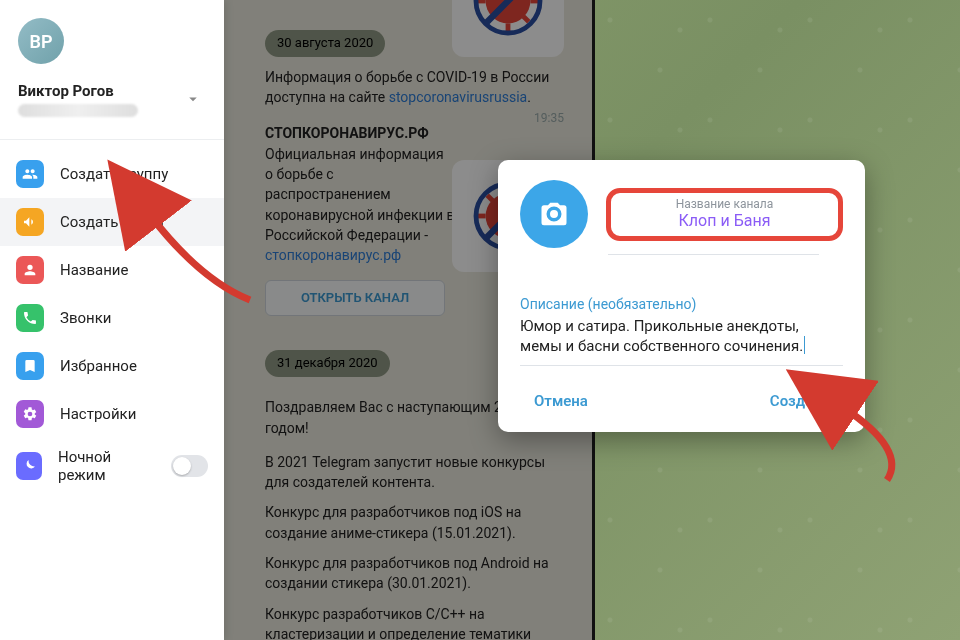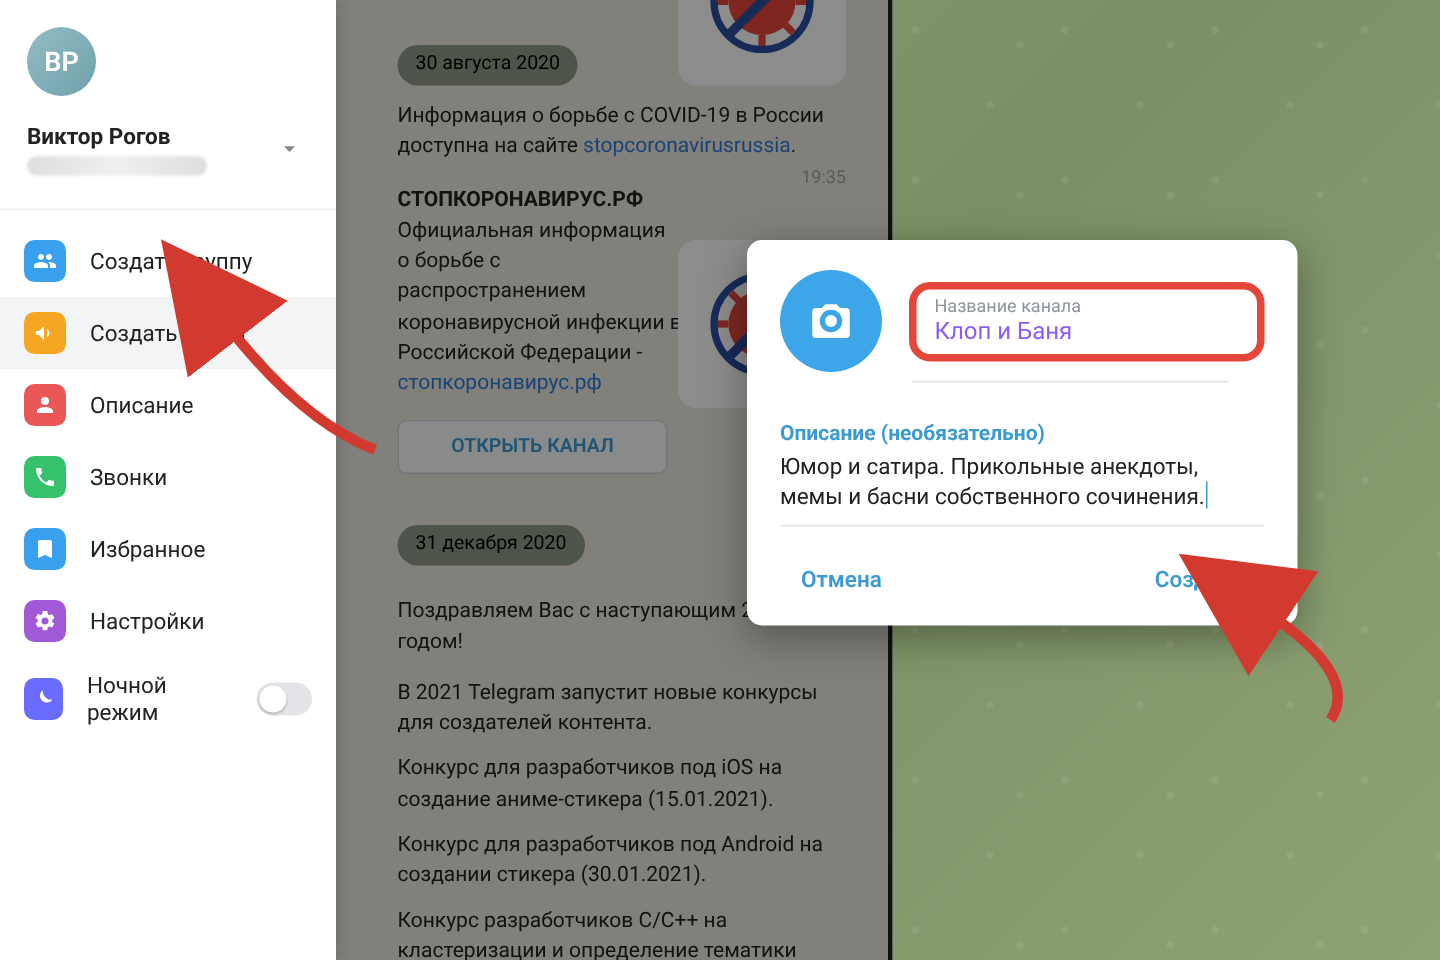--- a/index.html
+++ b/index.html
@@ -114,36 +114,36 @@
   .arrow1 svg { width:170px; height:120px; overflow:visible; }
 
   
   .dialog {
     position:absolute; z-index:30;
     left:498px; top:160px; width:367px;
     background:#fff; border-radius:10px;
     box-shadow: 0 8px 28px rgba(0,0,0,.35);
     padding:20px 22px 14px;
   }
-  .dlg-row1 { display:flex; gap:18px; align-items:center; }
+  .dlg-row1 { display:flex; gap:18px; align-items:center;text-align:center; }
   .cam-btn {
     width:68px; height:68px; border-radius:50%; background:#3ca6e8;
     display:flex; align-items:center; justify-content:center;
     color:#fff;
   }
   .cam-btn svg{width:30px;height:30px;fill:#fff;}
   .name-wrap {
     flex:1; border:5px solid #e6463a; border-radius:14px;
     padding:4px 12px 6px;
   }
   .name-wrap .lbl { font-size:12px; color:#8d949c; }
   .name-wrap .val { font-size:16px; color:#8b5cf6; }
   .name-underline { margin:6px 24px 0 88px; height:1px; background:#dfe3e8; }
 
-  .desc-lbl { margin-top:26px; font-size:14px; color:#3c9ad2; font-weight:700; }
+  .desc-lbl { margin-top:41px; font-size:14px; color:#3c9ad2; font-weight:400; }
   .desc-val { margin-top:4px; font-size:15px; color:#222; line-height:1.35; }
   .cursor { display:inline-block; width:1px; height:18px; background:#3c9ad2; vertical-align:-3px; margin-left:1px; }
   .desc-underline { height:1px; background:#dfe3e8; margin-top:8px; }
 
   .dlg-actions { display:flex; justify-content:space-between; gap:10px; margin-top:18px; }
   .dlg-actions button {
     border:none; background:none; font-size:15px; font-weight:600;
     padding:8px 14px; border-radius:6px; cursor:pointer;
   }
   .btn-cancel { color:#3c9ad2; }
@@ -259,21 +259,21 @@
             </svg>
         </span>
         <span>Создать канал</span>
       </li>
       <li>
         <span class="micon i-contacts">
           <svg viewBox="0 0 24 24">
               <path d="M12 12a4 4 0 1 0-4-4 4 4 0 0 0 4 4zm0 2c-2.67 0-8 1.34-8 4v2h16v-2c0-2.66-5.33-4-8-4z"></path>
             </svg>
         </span>
-        <span>Описание</span>
+        <span>Название</span>
       </li>
       <li>
         <span class="micon i-calls">
           <svg viewBox="0 0 24 24">
               <path d="M6.6 10.8a15 15 0 0 0 6.6 6.6l2.2-2.2a1 1 0 0 1 1-.25 11 11 0 0 0 3.5.55 1 1 0 0 1 1 1V20a1 1 0 0 1-1 1A17 17 0 0 1 3 4a1 1 0 0 1 1-1h3.5a1 1 0 0 1 1 1 11 11 0 0 0 .55 3.5 1 1 0 0 1-.25 1z"></path>
             </svg>
         </span>
         <span>Звонки</span>
       </li>
       <li>

